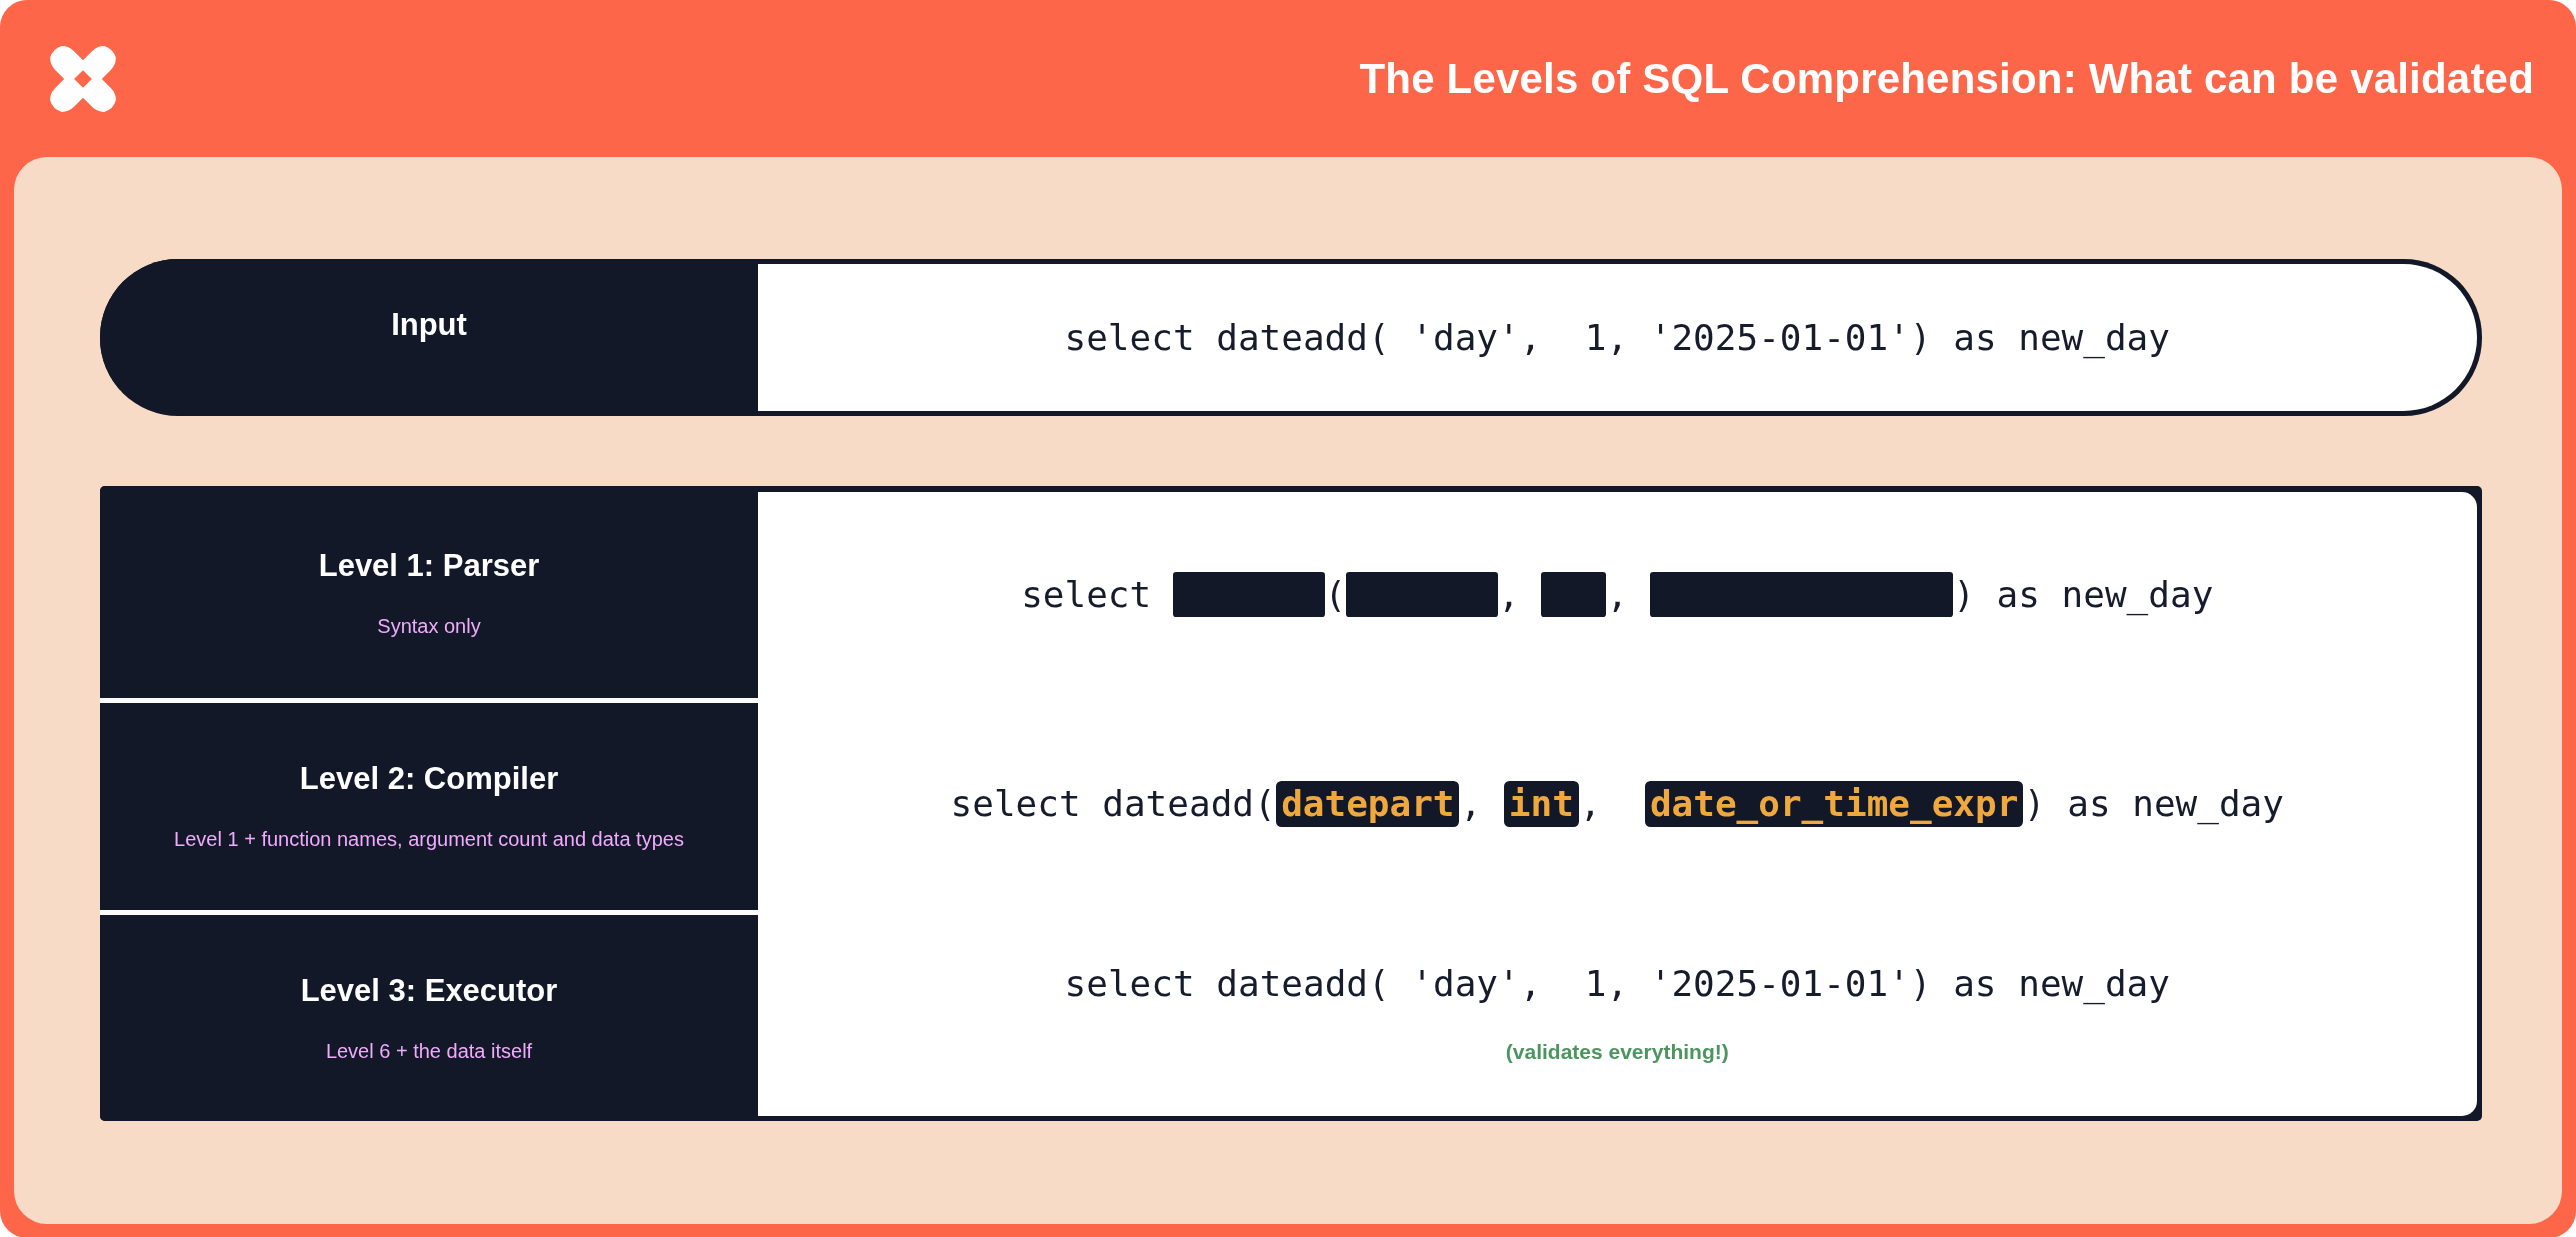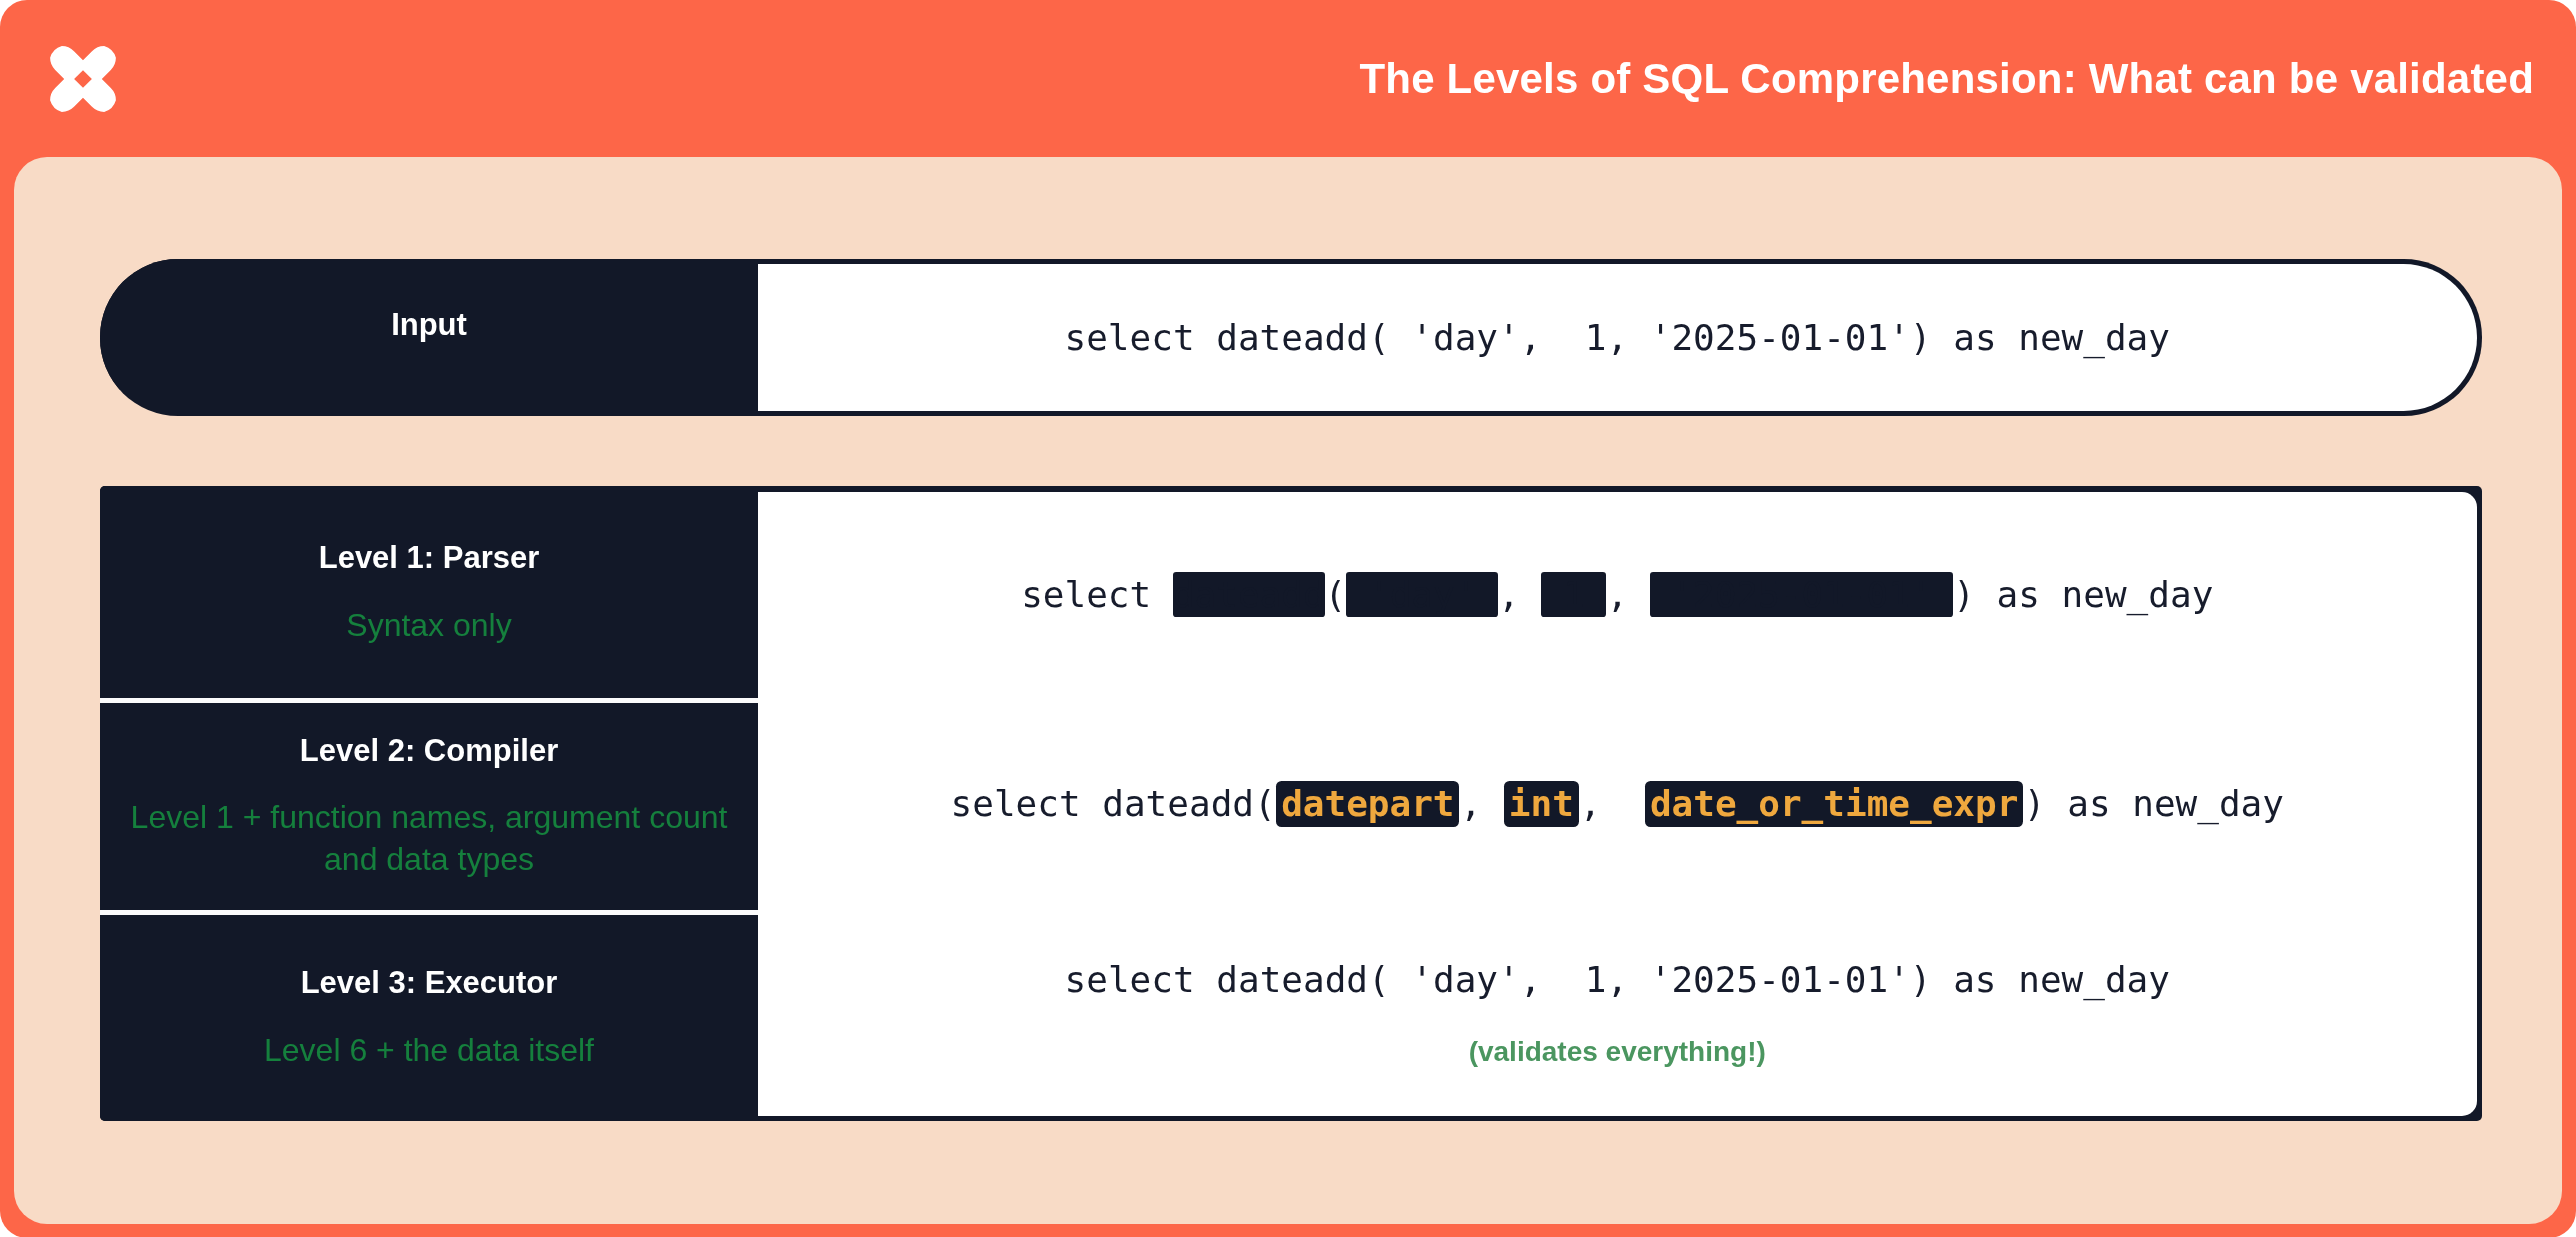--- a/index.html
+++ b/index.html
@@ -107,25 +107,25 @@
     box-sizing: border-box;
     padding: 0 19px;
     text-align: center;
   }
   .label-title {
     font-size: 31px;
     font-weight: bold;
     line-height: 1.15;
   }
   .label-sub {
-    font-size: 32px;
+    font-size: 20px;
     font-weight: normal;
     line-height: 1.3;
     margin-top: 29px;
-    color: #15803d;
+    color: #f0abfc;
   }
   #input-card .label-title {
     font-size: 31px;
     margin: 0;
   }
 
   .code-cell {
     flex: 1 1 auto;
     background: #ffffff;
     display: flex;
@@ -185,21 +185,21 @@
   }
   .typechip {
     background: #121828;
     color: #EFA83E;
     border-radius: 5.5px;
     font-weight: bold;
     padding: 2.4px 4.7px;
     margin: 0 0.8px;
   }
   .note {
-    font-size: 28px;
+    font-size: 21px;
     font-weight: bold;
     color: #4B9660;
     margin-top: 34px;
     font-family: "Liberation Sans", sans-serif;
   }
 </style>
 </head>
 <body>
 
 <div id="frame">

